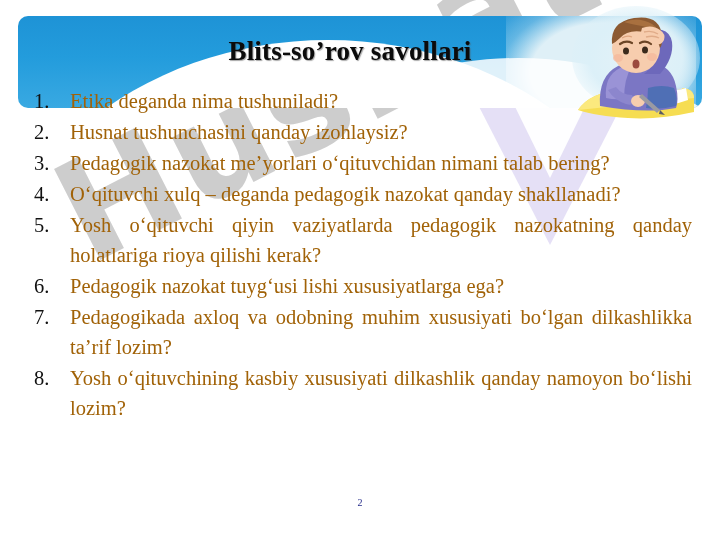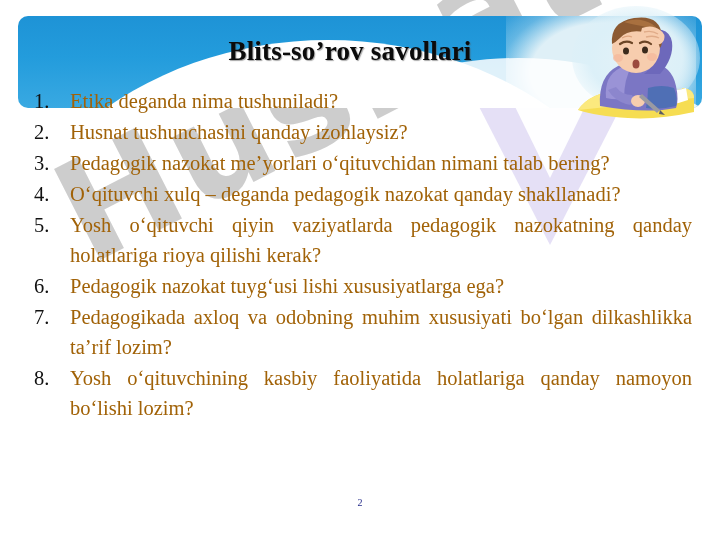--- a/index.html
+++ b/index.html
@@ -283,20 +283,20 @@
       <span class="q-text no-justify">Pedagogik nazokat tuyg‘usi lishi xususiyatlarga ega?</span>
     </div>
 
     <div class="q-item">
       <span class="q-num">7.</span>
       <span class="q-text">Pedagogikada axloq va odobning muhim xususiyati bo‘lgan dilkashlikka ta’rif lozim?</span>
     </div>
 
     <div class="q-item">
       <span class="q-num">8.</span>
-      <span class="q-text">Yosh o‘qituvchining kasbiy faoliyatida holatlariga qanday namoyon bo‘lishi lozim?</span>
+      <span class="q-text">Yosh o‘qituvchining kasbiy xususiyati dilkashlik qanday namoyon bo‘lishi lozim?</span>
     </div>
 
   </div>
 
   <div class="page-number">2</div>
 
 </div>
 
 </body></html>

